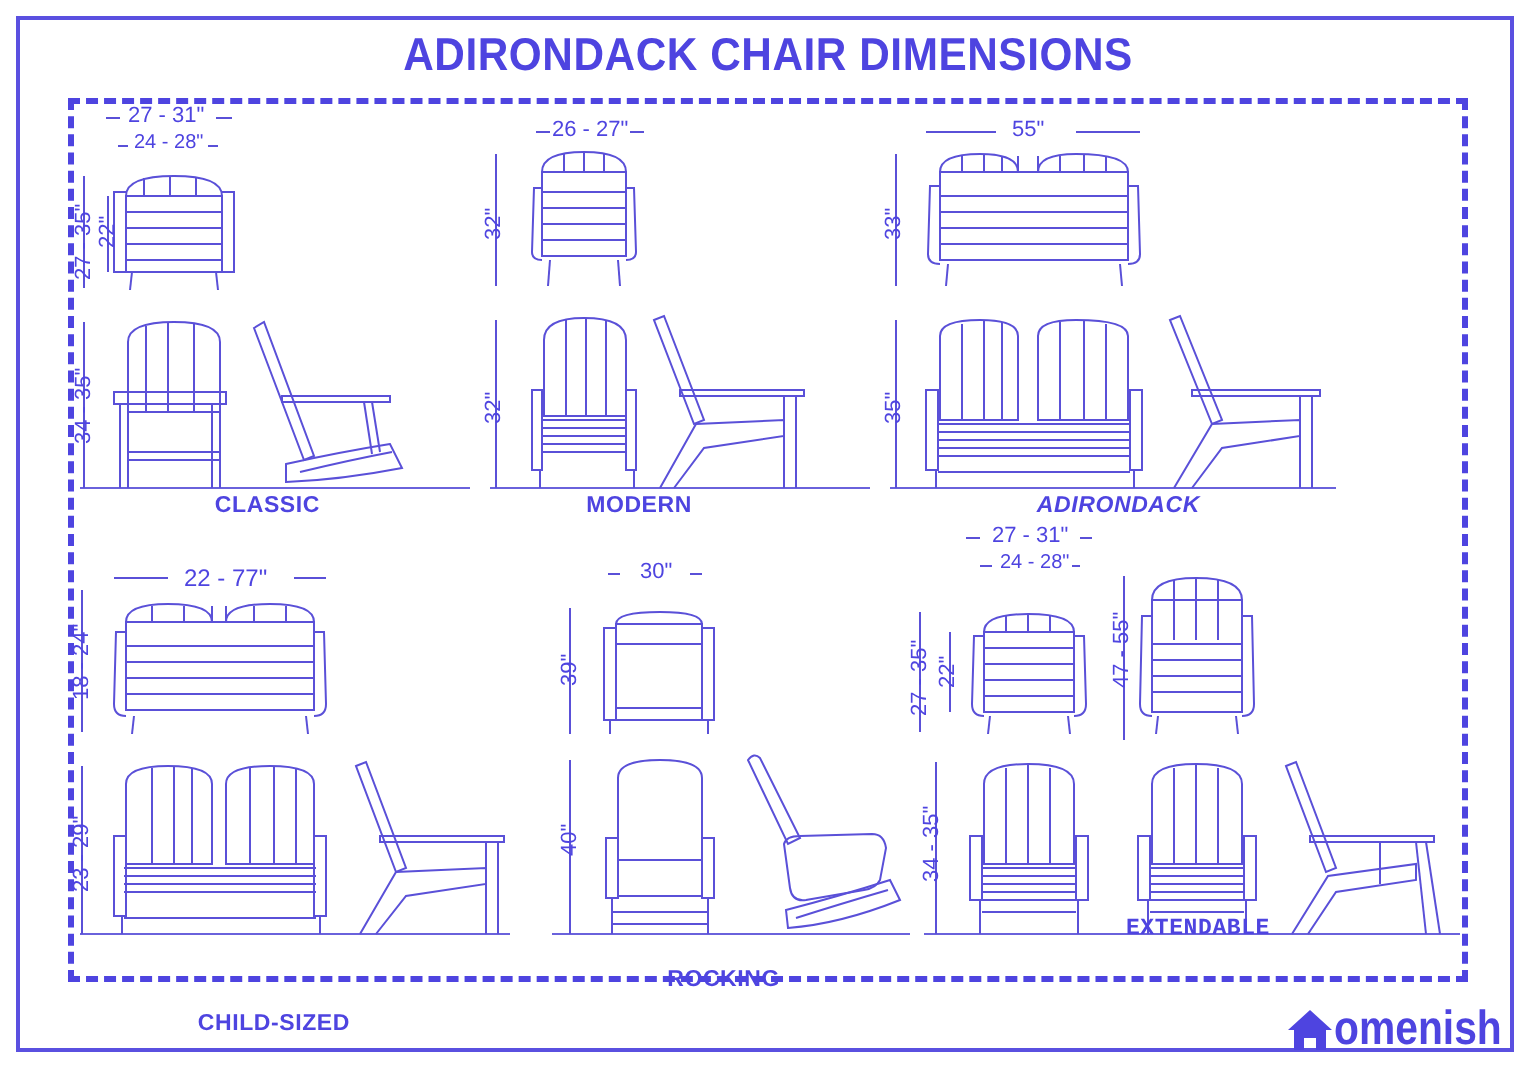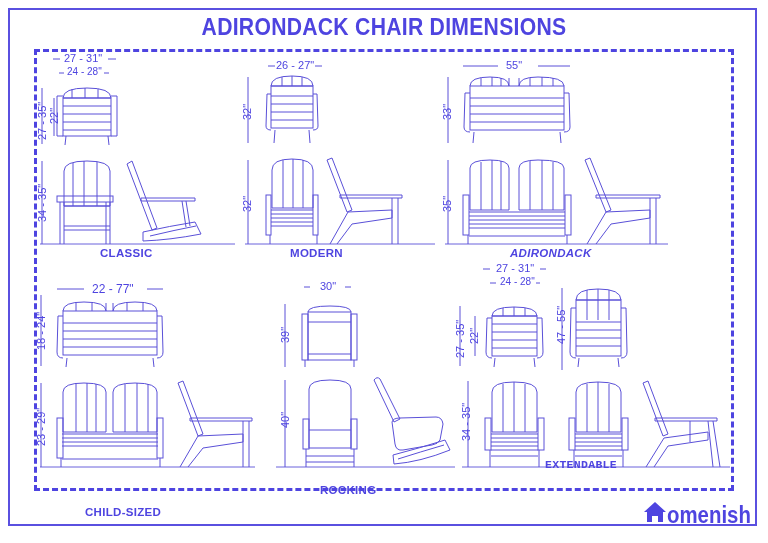--- a/index.html
+++ b/index.html
@@ -1,23 +1,23 @@
 <!DOCTYPE html>
 <html><head>
 <meta charset="utf-8">
 <style>
   html, body { margin:0; padding:0; background:#ffffff; }
   body { width:768px; height:543px; position:relative; overflow:hidden; font-family:"Liberation Sans", sans-serif; }
   .frame { position:absolute; left:8px; top:8px; width:749px; height:518px; border:2px solid #5a50e0; box-sizing:border-box; }
   .title { position:absolute; left:0; top:14px; width:768px; text-align:center; color:#4e44e0; font-weight:bold; font-size:23px; letter-spacing:0.3px; font-family:"Liberation Sans", sans-serif; transform:scaleX(0.92); }
   .dash-frame { position:absolute; left:34px; top:49px; width:700px; height:442px; border:3px dashed #4e44e0; box-sizing:border-box; }
-  .logo { position:absolute; right:14px; bottom:14px; color:#4e44e0; font-weight:bold; font-size:24px; font-family:"Liberation Sans", sans-serif; letter-spacing:0px; display:flex; align-items:flex-start; }
+  .logo { position:absolute; right:14px; bottom:14px; color:#4e44e0; font-weight:bold; font-size:24px; font-family:"Liberation Sans", sans-serif; letter-spacing:0px; display:flex; align-items:center; }
   .logo-house { display:inline-block; width:22px; height:22px; margin-right:1px; }
   svg.drawing { position:absolute; left:0; top:0; }
-  .label { position:absolute; color:#4e44e0; font-weight:bold; font-size:11.5px; text-align:left; font-family:"Liberation Sans", sans-serif; letter-spacing:0.3px; }
+  .label { position:absolute; color:#4e44e0; font-weight:bold; font-size:11.5px; text-align:right; font-family:"Liberation Sans", sans-serif; letter-spacing:0.3px; }
   .dim { position:absolute; color:#4e44e0; font-size:11px; white-space:nowrap; font-family:"Liberation Sans", sans-serif; }
   .dim.v { transform-origin:0 0; transform:rotate(-90deg); }
 </style>
 </head>
 <body>
 
 <div class="frame"></div>
 <div class="title">ADIRONDACK CHAIR DIMENSIONS</div>
 <div class="dash-frame"></div>
 
@@ -374,21 +374,21 @@
 
   <div class="dim" style="left:496px;top:262px;">27 - 31"</div>
   <div class="dim" style="left:500px;top:276px;font-size:10px;">24 - 28"</div>
   <div class="dim v" style="left:454px;top:358px;">27 - 35"</div>
   <div class="dim v" style="left:468px;top:344px;">22"</div>
   <div class="dim v" style="left:555px;top:344px;">47 - 55"</div>
   <div class="dim v" style="left:460px;top:441px;">34 - 35"</div>
 </div>
 
 <div class="label" style="left:100px;top:247px;width:60px;">CLASSIC</div>
-<div class="label" style="left:290px;top:247px;width:70px;">MODERN</div>
+<div class="label" style="left:276px;top:247px;width:70px;">MODERN</div>
 <div class="label" style="left:510px;top:247px;width:90px;font-style:italic;">ADIRONDACK</div>
 <div class="label" style="left:85px;top:470px;width:90px;margin-top:36px;">CHILD-SIZED</div>
 <div class="label" style="left:320px;top:484px;width:70px;">ROCKING</div>
 <div class="label" style="left:545px;top:458px;width:90px;font-family:Liberation Mono, monospace;">EXTENDABLE</div>
 
 <div class="logo">
   <svg class="logo-house" viewBox="0 0 22 22">
     <path d="M11,1 L22,11 L19,11 L19,21 L14,21 L14,15 L8,15 L8,21 L3,21 L3,11 L0,11 Z" fill="#4e44e0"></path>
   </svg>
   <span style="transform:scaleX(0.85);transform-origin:left;display:inline-block;margin-right:-12px;">omenish</span>

